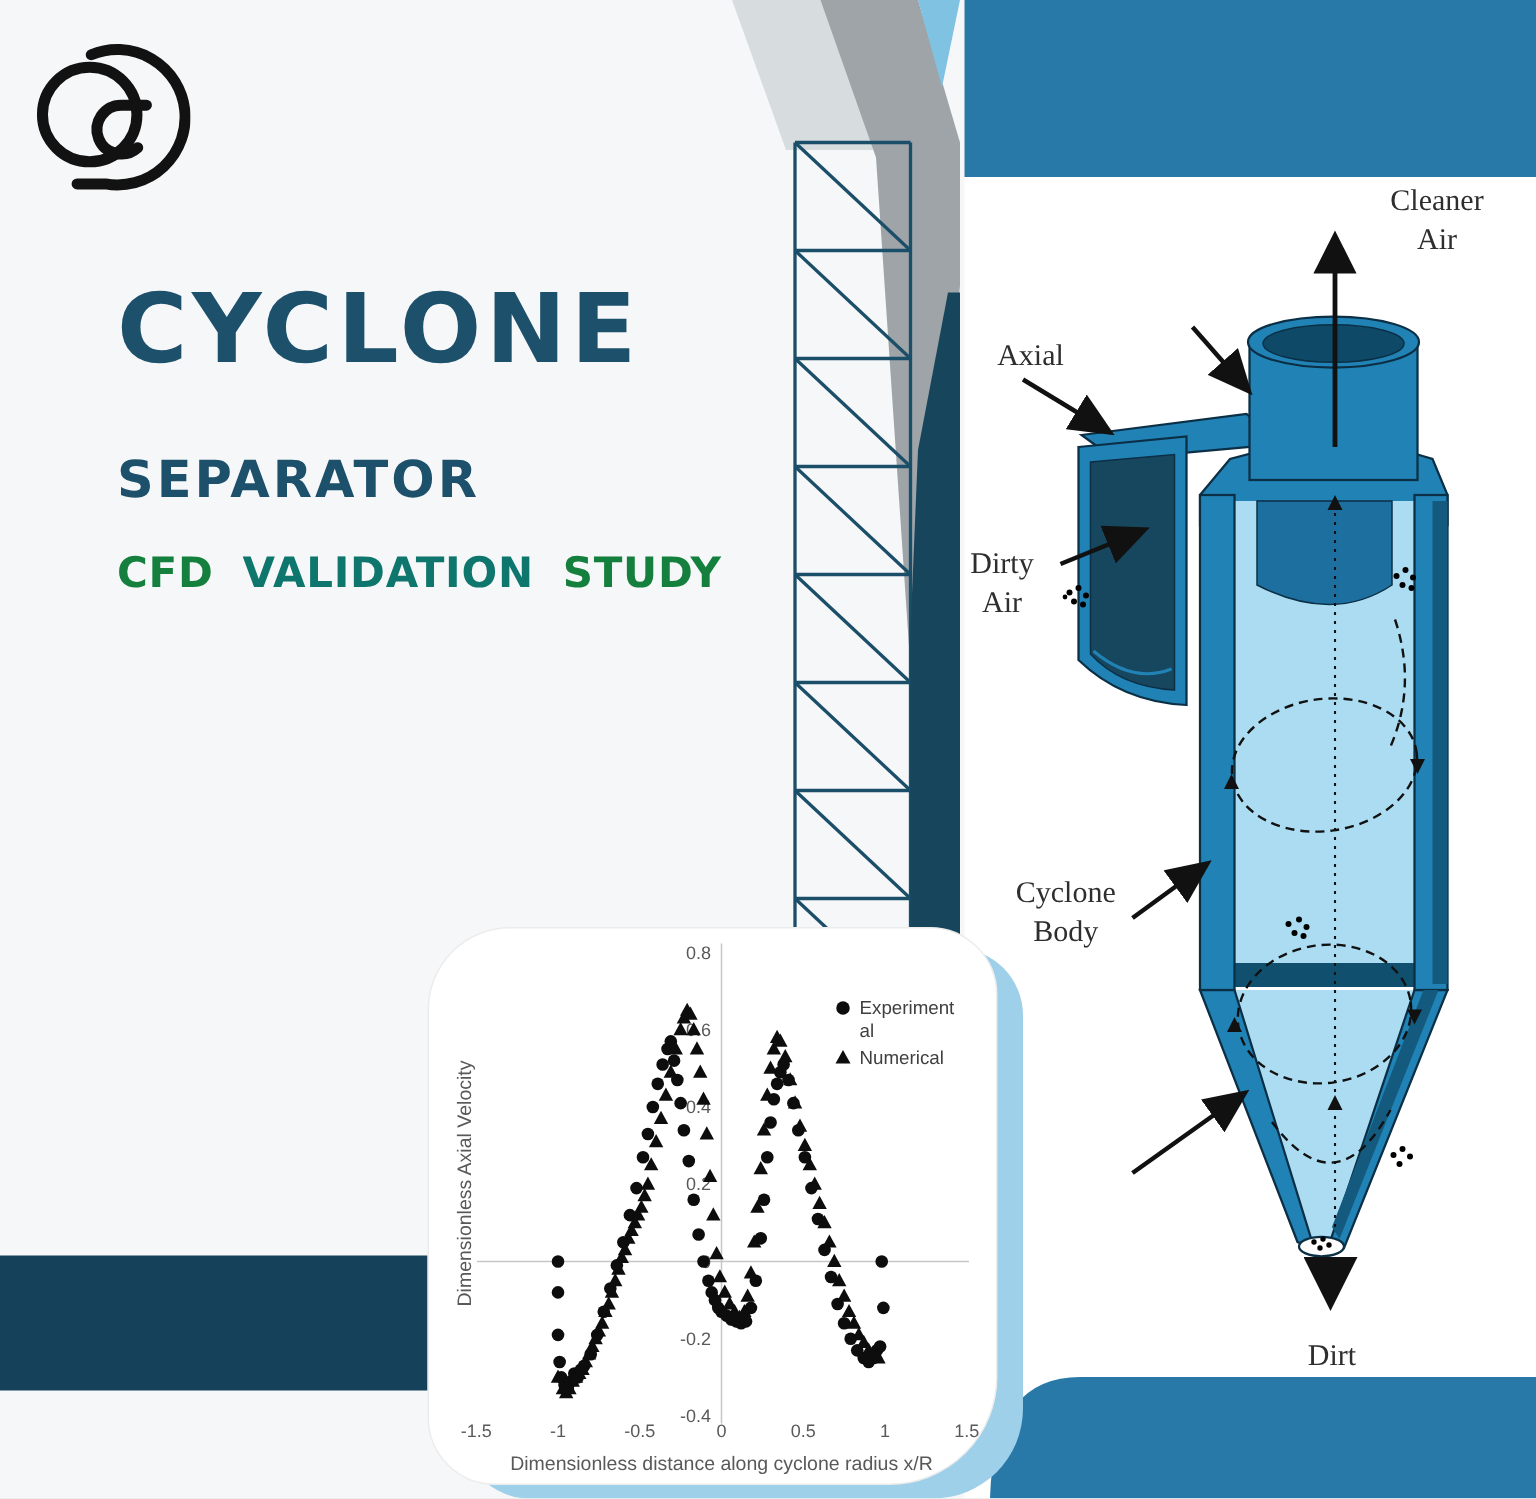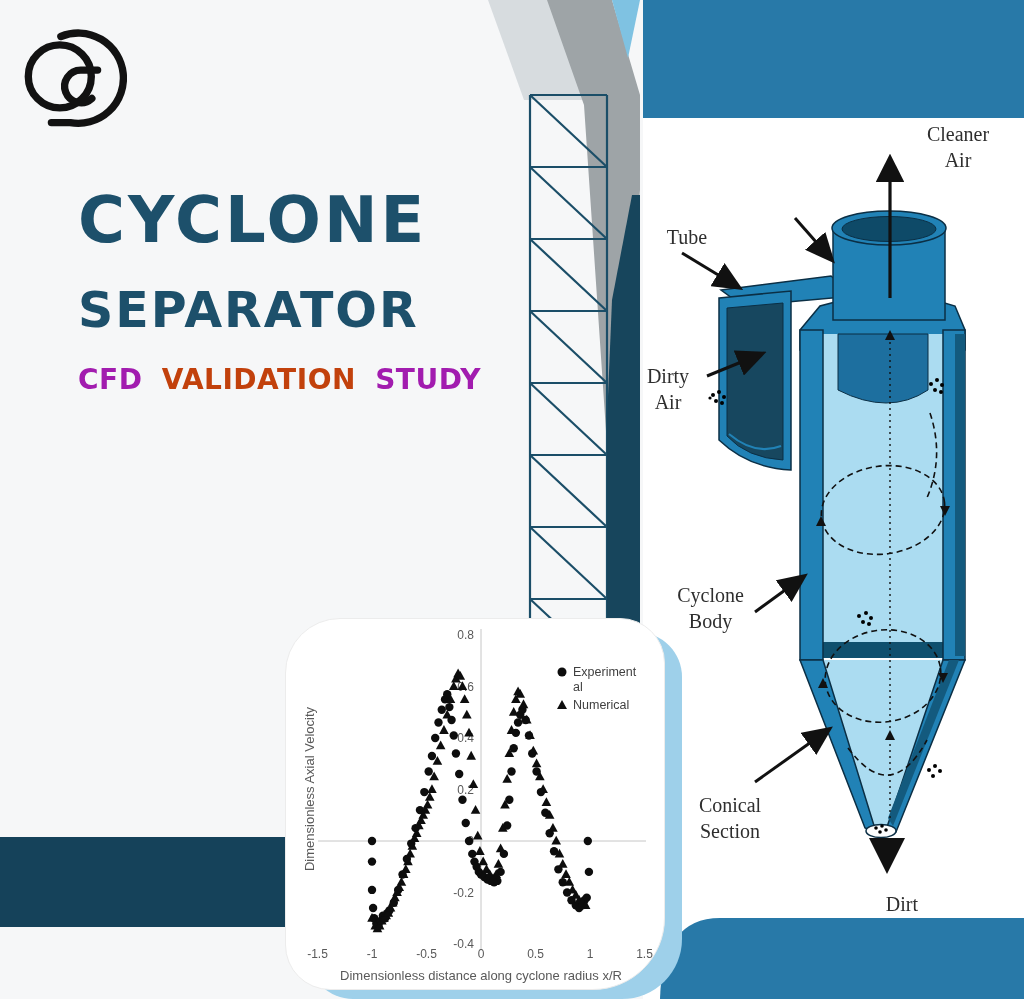--- a/index.html
+++ b/index.html
@@ -5,26 +5,26 @@
   html,body{margin:0;padding:0;background:#e8e8e8;}
   #stage{position:relative;width:1024px;height:999px;overflow:hidden;
          background:#f6f7f8;font-family:"Liberation Sans",sans-serif;}
   #decor{position:absolute;left:0;top:0;}
   
   #logo{position:absolute;left:22px;top:26px;}
   
   #title-block{position:absolute;left:78px;top:188px;width:470px;color:#1d506b;}
   #title-line1{font-family:"DejaVu Sans",sans-serif;font-weight:800;font-size:64px;
                letter-spacing:3px;line-height:1;}
-  #title-line2{font-family:"DejaVu Sans",sans-serif;font-weight:800;font-size:49px;
-               letter-spacing:2px;line-height:1;margin-top:34px;}
+  #title-line2{font-family:"DejaVu Sans",sans-serif;font-weight:800;font-size:34px;
+               letter-spacing:2px;line-height:1;margin-top:51px;}
   #subtitle{font-family:"DejaVu Sans",sans-serif;font-weight:800;font-size:28px;
             letter-spacing:0.5px;margin-top:28px;white-space:nowrap;}
-  #subtitle .dark{color:#a21caf;}
-  #subtitle .accent{color:#c2410c;}
+  #subtitle .dark{color:#15803d;}
+  #subtitle .accent{color:#0f766e;}
   #subtitle span{margin-right:9px;}
   #subtitle span:last-child{margin-right:0;text-align:center;}
   
   .diag-label{position:absolute;font-family:"Liberation Serif",serif;color:#2e2e2e;
               font-size:20px;line-height:1.3;text-align:center;white-space:pre-line;}
   
   #backing-card{position:absolute;left:308px;top:632px;width:374px;height:367px;
                 background:#9ed0ea;border-radius:55px 45px 60px 45px;}
   #chart-card{position:absolute;left:285px;top:618px;width:380px;height:372px;
               background:#ffffff;border:1px solid #ececec;box-sizing:border-box;
@@ -187,28 +187,26 @@
       <line x1="64" y1="258" x2="118" y2="236" marker-end="url(#ah)"></line>
       <line x1="112" y1="494" x2="160" y2="459" marker-end="url(#ah)"></line>
       <line x1="112" y1="664" x2="185" y2="612" marker-end="url(#ah)"></line>
       <line x1="247" y1="180" x2="247" y2="42" marker-end="url(#ahBig)" stroke-width="3.2"></line>
       <line x1="244" y1="720" x2="244" y2="748" marker-end="url(#ahBig)" stroke-width="4"></line>
     </g>
   </svg>
 
   <div class="diag-label" style="left:903px;top:121px;width:110px;">Cleaner
 Air</div>
-  <div class="diag-label" style="left:655px;top:224px;width:64px;">Tube</div>
+  <div class="diag-label" style="left:655px;top:224px;width:64px;">Axial</div>
   <div class="diag-label" style="left:632px;top:363px;width:72px;">Dirty
 Air</div>
   <div class="diag-label" style="left:663px;top:582px;width:95px;">Cyclone
 Body</div>
-  <div class="diag-label" style="left:676px;top:792px;width:108px;">Conical
-Section</div>
-  <div class="diag-label" style="left:858px;top:891px;width:60px;text-align:right;">Dirt</div>
+  <div class="diag-label" style="left:858px;top:891px;width:60px;">Dirt</div>
 
   <div id="backing-card"></div>
   <div id="chart-card">
     <svg id="chart-svg" width="378" height="370">
         <line x1="32" y1="222" x2="360" y2="222" stroke="#c6c6c6" stroke-width="1"></line>
         <line x1="195" y1="10" x2="195" y2="330" stroke="#c6c6c6" stroke-width="1"></line>
         <text x="31.5" y="339" text-anchor="middle" class="tick">-1.5</text>
         <text x="86" y="339" text-anchor="middle" class="tick">-1</text>
         <text x="140.5" y="339" text-anchor="middle" class="tick">-0.5</text>
         <text x="195" y="339" text-anchor="middle" class="tick">0</text>

